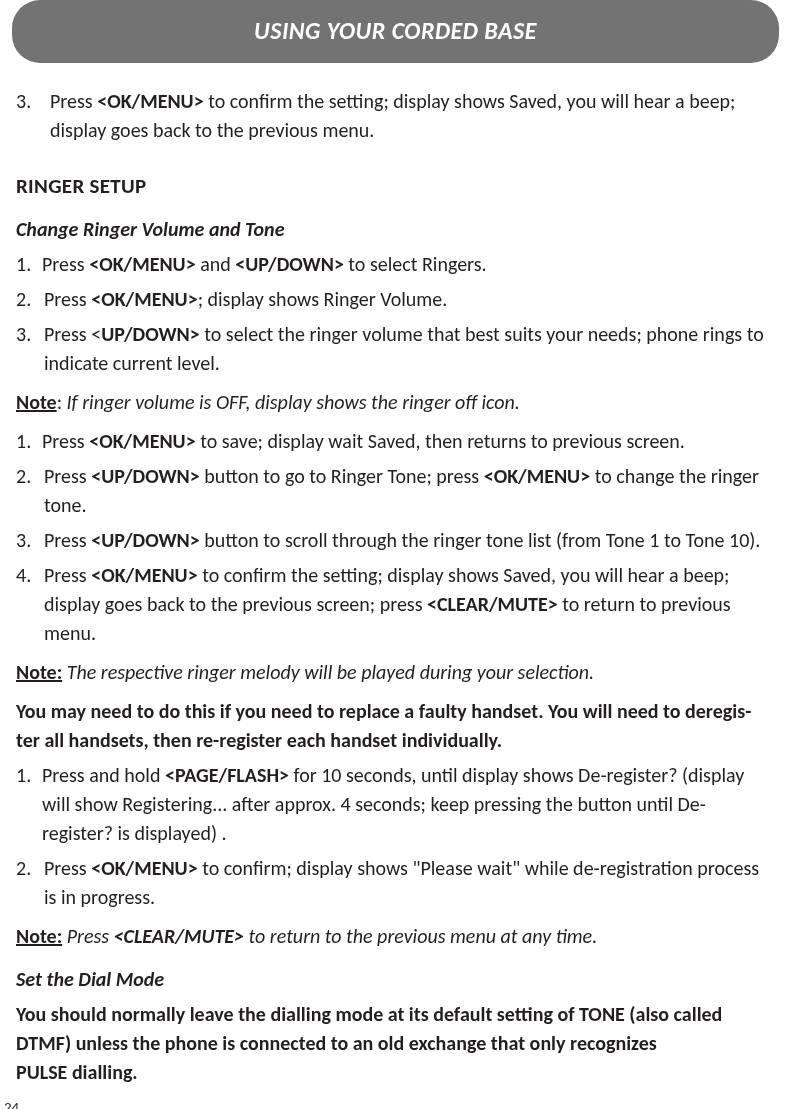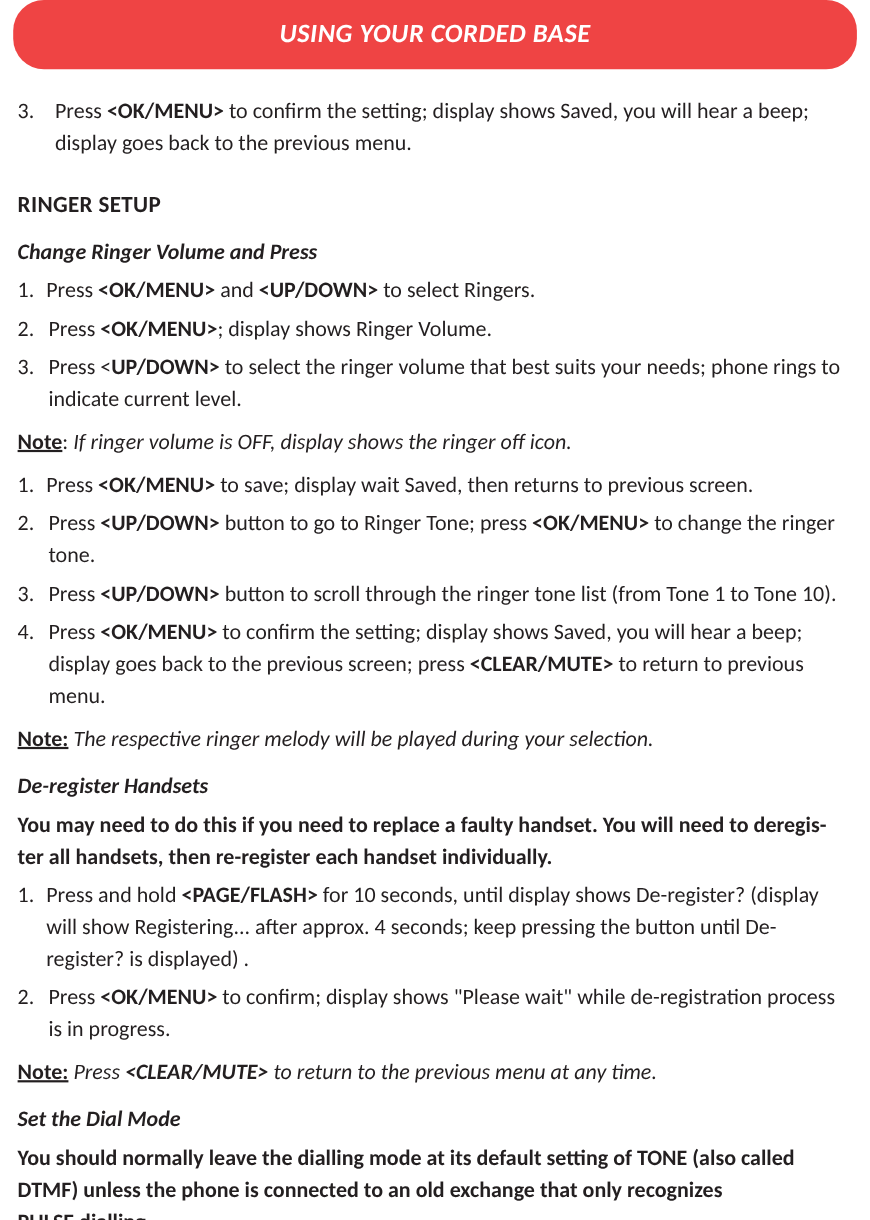--- a/index.html
+++ b/index.html
@@ -6,21 +6,21 @@
     margin: 0;
     padding: 0;
     font-family: "Gill Sans", "Gill Sans MT", "Trebuchet MS", Calibri, sans-serif;
     width: 791px;
     background: #fff;
     color: #231f20;
     font-size: 20px;
     line-height: 1.45;
   }
   .header {
-    background: #ef4444;
+    background: #737373;
     color: #fff;
     text-align: center;
     font-style: italic;
     font-weight: bold;
     letter-spacing: 0.5px;
     font-size: 24px;
     padding: 14px 0;
     margin: 0 12px;
     border-radius: 28px;
   }
@@ -90,21 +90,21 @@
 
   <div class="step indent">
     <div class="num">3.</div>
     <div class="body">
       <span>Press </span><span class="btn">&lt;OK/MENU&gt;</span><span> to confirm the setting; display shows Saved, you will hear a beep; display goes back to the previous menu.</span>
     </div>
   </div>
 
   <h2>RINGER SETUP</h2>
 
-  <div class="sub">Change Ringer Volume and Press</div>
+  <div class="sub">Change Ringer Volume and Tone</div>
 
   <div class="step">
     <div class="num tight">1.</div>
     <div class="body">
       <span>Press </span><span class="btn">&lt;OK/MENU&gt;</span><span> and </span><span class="btn">&lt;UP/DOWN&gt;</span><span> to select Ringers.</span>
     </div>
   </div>
 
   <div class="step">
     <div class="num">2.</div>
@@ -149,21 +149,20 @@
     <div class="num">4.</div>
     <div class="body">
       <span>Press </span><span class="btn">&lt;OK/MENU&gt;</span><span> to confirm the setting; display shows Saved, you will hear a beep; display goes back to the previous screen; press </span><span class="btn">&lt;CLEAR/MUTE&gt;</span><span> to return to previous menu.</span>
     </div>
   </div>
 
   <div class="note-line">
     <span class="note-label">Note:</span><span> </span><span class="note-body">The respective ringer melody will be played during your selection.</span>
   </div>
 
-  <div class="sub">De-register Handsets</div>
 
   <p class="para">You may need to do this if you need to replace a faulty handset.  You will need to deregis-ter all handsets, then re-register each handset individually.</p>
 
   <div class="step">
     <div class="num tight">1.</div>
     <div class="body">
       <span>Press and hold </span><span class="btn">&lt;PAGE/FLASH&gt;</span><span> for 10 seconds, until display shows De-register? (display will show Registering... after approx. 4 seconds; keep pressing the button until De-register? is displayed) .</span>
     </div>
   </div>
 

